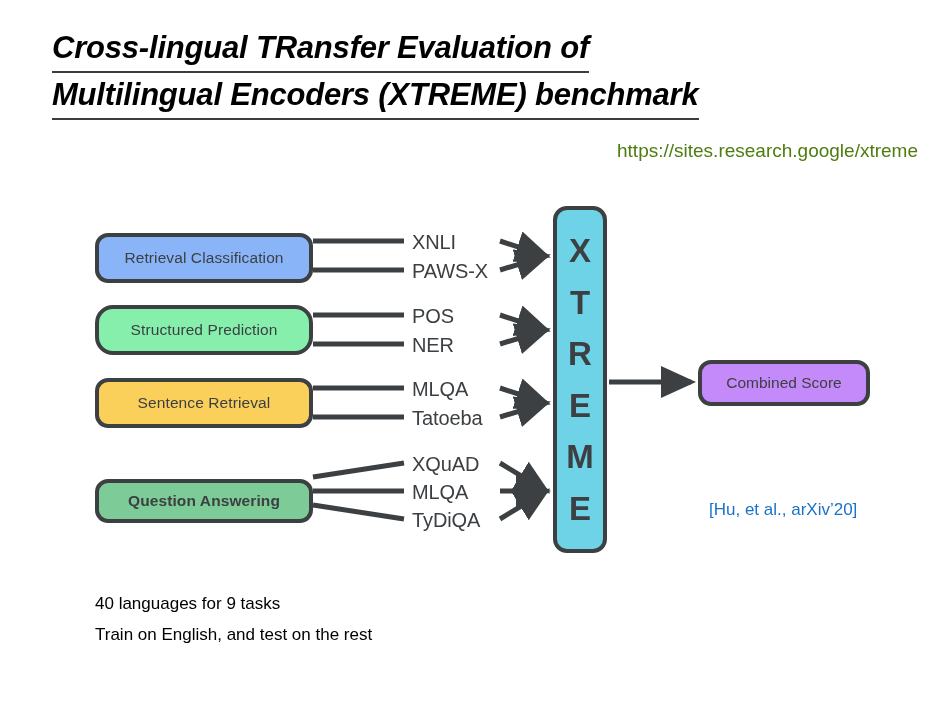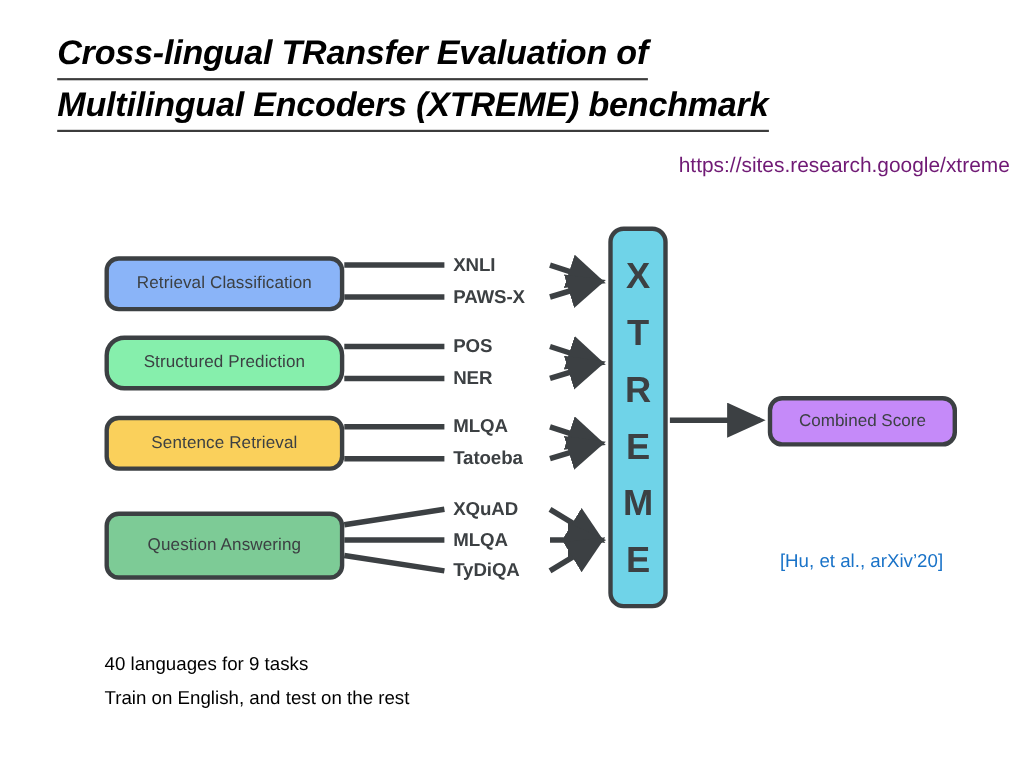--- a/index.html
+++ b/index.html
@@ -37,21 +37,21 @@
     text-align: center;
   }
   .title-row { line-height: 1.45; }
 
   
   #source-url {
     position: absolute;
     right: 18px;
     top: 140px;
     font-size: 19px;
-    color: #701a75;
+    color: #4d7c0f;
     white-space: nowrap;
   }
 
   
   #diagram {
     position: absolute;
     left: 0;
     top: 0;
     width: 936px;
     height: 706px;
@@ -67,22 +67,22 @@
     display: flex;
     align-items: center;
     justify-content: center;
     font-size: 15.5px;
     color: #3c4043;
     letter-spacing: 0.1px;
   }
 
   .ds-label {
     position: absolute;
-    font-size: 17px;
-    font-weight: bold;
+    font-size: 20px;
+    font-weight: normal;
     color: #3c4043;
     white-space: nowrap;
     letter-spacing: -0.1px;
   }
 
   #xtreme-box {
     position: absolute;
     left: 553px;
     top: 206px;
     width: 54px;
@@ -197,21 +197,21 @@
 
   <div class="cat-box" style="left:95px; top:233px; width:218px; height:50px; background:#8ab4f8;">
     <span>Retrieval Classification</span>
   </div>
   <div class="cat-box" style="left:95px; top:305px; width:218px; height:50px; background:#86efac;border-radius:18px;">
     <span>Structured Prediction</span>
   </div>
   <div class="cat-box" style="left:95px; top:378px; width:218px; height:50px; background:#fad05b;">
     <span>Sentence Retrieval</span>
   </div>
-  <div class="cat-box" style="left:95px; top:465px; width:218px; height:62px; background:#7dcb96;">
+  <div class="cat-box" style="left:95px; top:479px; width:218px; height:44px; background:#7dcb96;font-weight:bold;">
     <span>Question Answering</span>
   </div>
 
   <div class="ds-label" style="left:412px; top:231px;">XNLI</div>
   <div class="ds-label" style="left:412px; top:260px;">PAWS-X</div>
   <div class="ds-label" style="left:412px; top:305px;">POS</div>
   <div class="ds-label" style="left:412px; top:334px;">NER</div>
   <div class="ds-label" style="left:412px; top:378px;">MLQA</div>
   <div class="ds-label" style="left:412px; top:407px;">Tatoeba</div>
   <div class="ds-label" style="left:412px; top:453px;">XQuAD</div>

